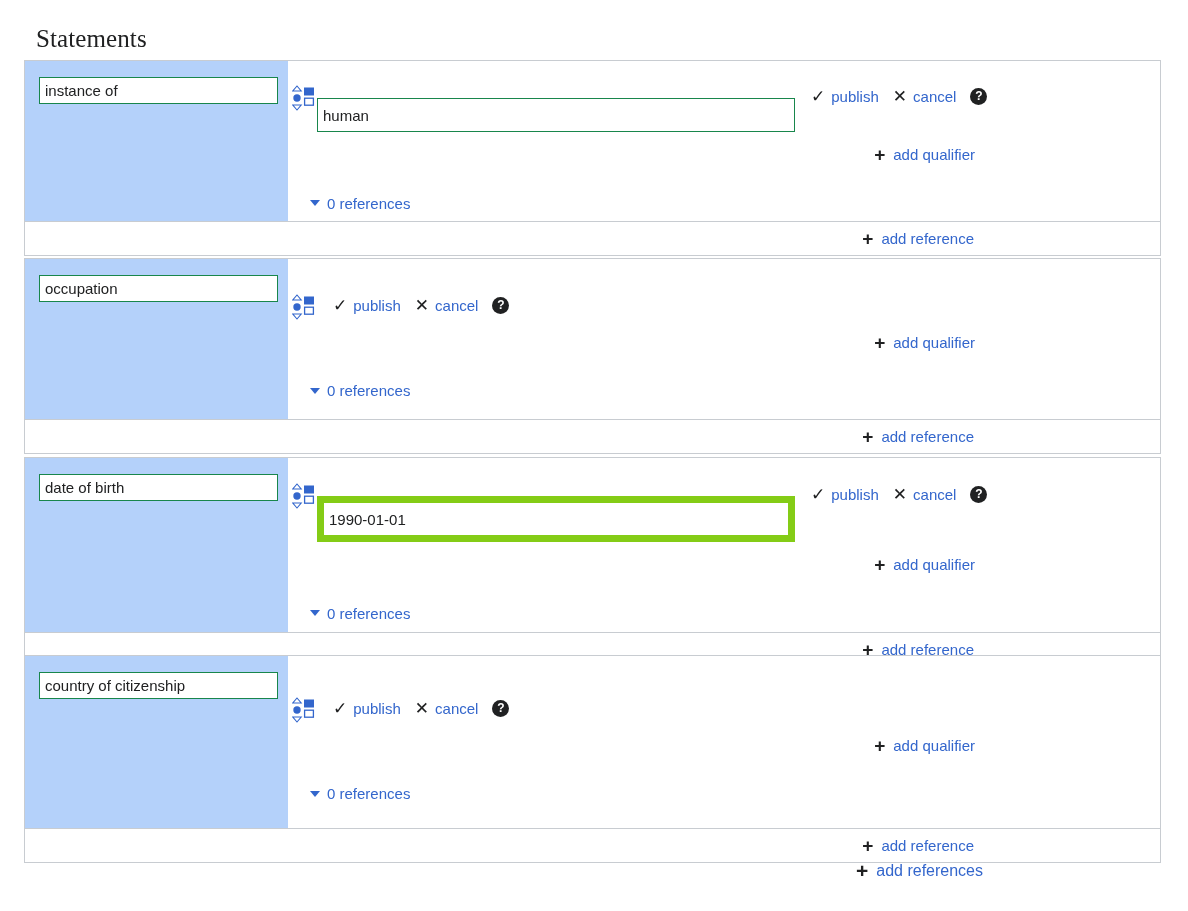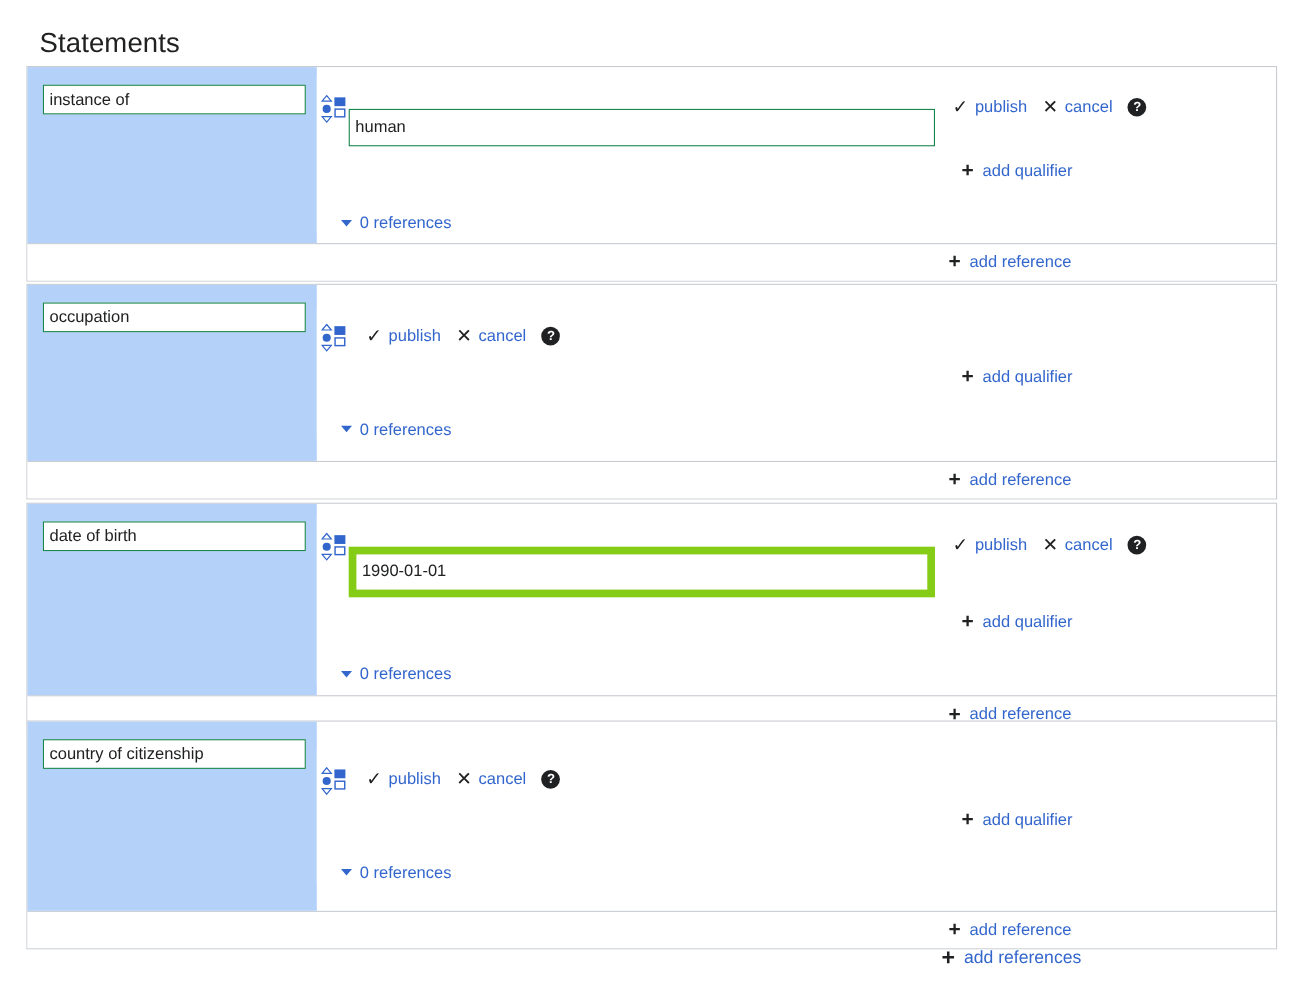--- a/index.html
+++ b/index.html
@@ -18,21 +18,21 @@
     width: 1188px;
     height: 911px;
     overflow: hidden;
   }
 
   
   .page-title {
     position: absolute;
     left: 36px;
     top: 24px;
-    font-family: Liberation Sans, sans-serif;
+    font-family: Liberation Serif, serif;
     font-size: 25px;
     line-height: 30px;
     color: #202122;
     font-weight: normal;
     margin: 0;
     letter-spacing: 0.1px;
   }
 
   
   .statement-block {
@@ -87,21 +87,21 @@
   
   .rank-icon {
     width: 24px;
     height: 26px;
     margin: 3px 1px 0 4px;
     flex: 0 0 auto;
     display: block;
   }
 
   .value-input {
-    width: 533px;
+    width: 478px;
     height: 28px;
     border: 1px solid #18864c;
     background: #ffffff;
     font-family: "Liberation Sans", sans-serif;
     font-size: 15px;
     line-height: 26px;
     color: #202122;
     padding: 16px 5px;
     outline: none;
     border-radius: 0;

